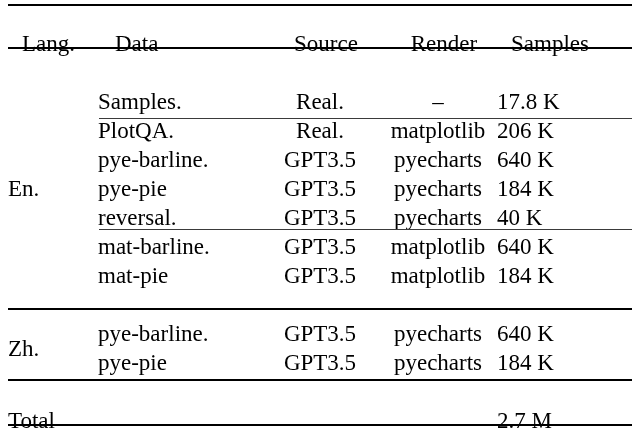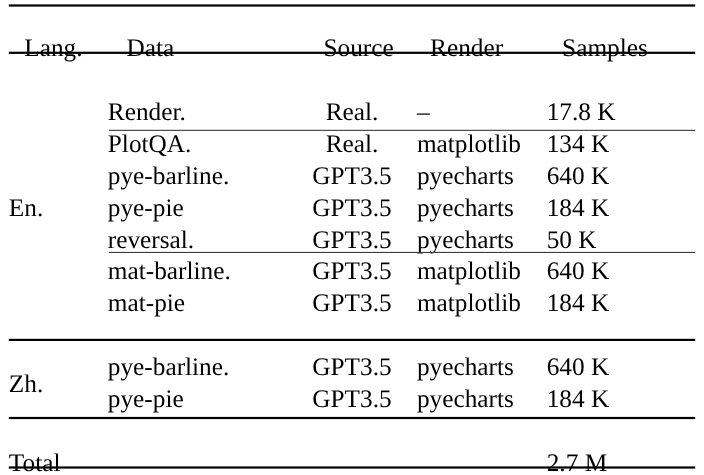--- a/index.html
+++ b/index.html
@@ -45,21 +45,21 @@
   col.c-lang   { width: 90px; }
   col.c-data   { width: 163px; }
   col.c-source { width: 118px; }
   col.c-render { width: 118px; }
   col.c-samp   { width: 123px; }
 
   
   .cell-lang   { text-align: left; padding-left: 14px; }
   .cell-data   { text-align: left; padding-left: 17px; }
   .cell-source { text-align: center; padding-left: 12px; }
-  .cell-render { text-align: left; padding-left: 12px; }
+  .cell-render { text-align: center; padding-left: 12px; }
   .cell-samp   { text-align: left; padding-right: 9px; }
 
   
   .vline-left  { border-left: 2px solid #000; }
   .vline-right { border-left: 2px solid #000; }
 
   
   .hdr td { font-weight: bold; font-size: 23px; height: 42px; line-height: 42px; }
   .hdr .cell-lang   { padding-left: 14px; }
   .hdr .cell-data   { padding-left: 17px; }
@@ -115,49 +115,49 @@
       <tr class="spacer-row-sm">
         <td></td>
         <td class="vline-left"></td>
         <td></td>
         <td></td>
         <td class="vline-right"></td>
       </tr>
 
       <tr>
         <td class="cell-lang" rowspan="7">En.</td>
-        <td class="cell-data vline-left">Render.</td>
+        <td class="cell-data vline-left">Samples.</td>
         <td class="cell-source">Real.</td>
         <td class="cell-render">–</td>
         <td class="cell-samp vline-right">17.8 K</td>
       </tr>
       <tr>
         <td class="cell-data vline-left">PlotQA.</td>
         <td class="cell-source">Real.</td>
         <td class="cell-render">matplotlib</td>
-        <td class="cell-samp vline-right">134 K</td>
+        <td class="cell-samp vline-right">206 K</td>
       </tr>
 
       <tr>
         <td class="cell-data vline-left">pye-barline.</td>
         <td class="cell-source">GPT3.5</td>
         <td class="cell-render">pyecharts</td>
         <td class="cell-samp vline-right">640 K</td>
       </tr>
       <tr>
         <td class="cell-data vline-left">pye-pie</td>
         <td class="cell-source">GPT3.5</td>
         <td class="cell-render">pyecharts</td>
         <td class="cell-samp vline-right">184 K</td>
       </tr>
       <tr>
         <td class="cell-data vline-left">reversal.</td>
         <td class="cell-source">GPT3.5</td>
         <td class="cell-render">pyecharts</td>
-        <td class="cell-samp vline-right">50 K</td>
+        <td class="cell-samp vline-right">40 K</td>
       </tr>
 
       <tr>
         <td class="cell-data vline-left">mat-barline.</td>
         <td class="cell-source">GPT3.5</td>
         <td class="cell-render">matplotlib</td>
         <td class="cell-samp vline-right">640 K</td>
       </tr>
       <tr>
         <td class="cell-data vline-left">mat-pie</td>

